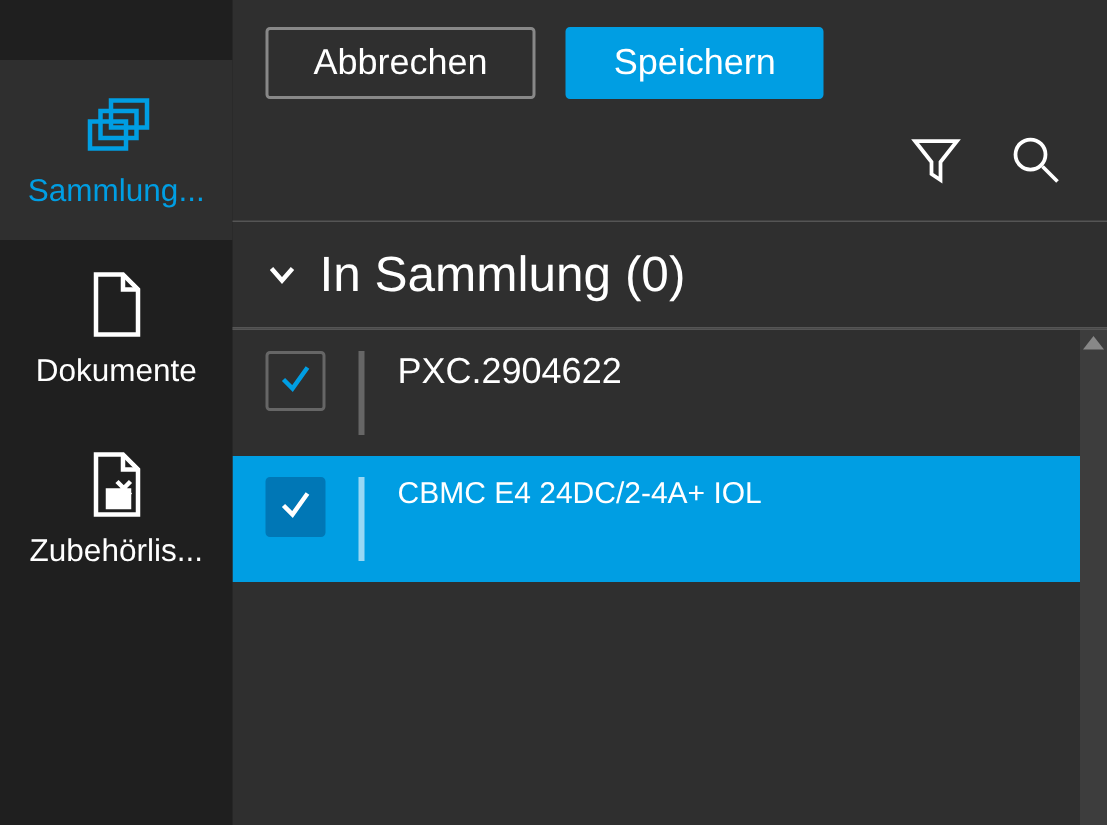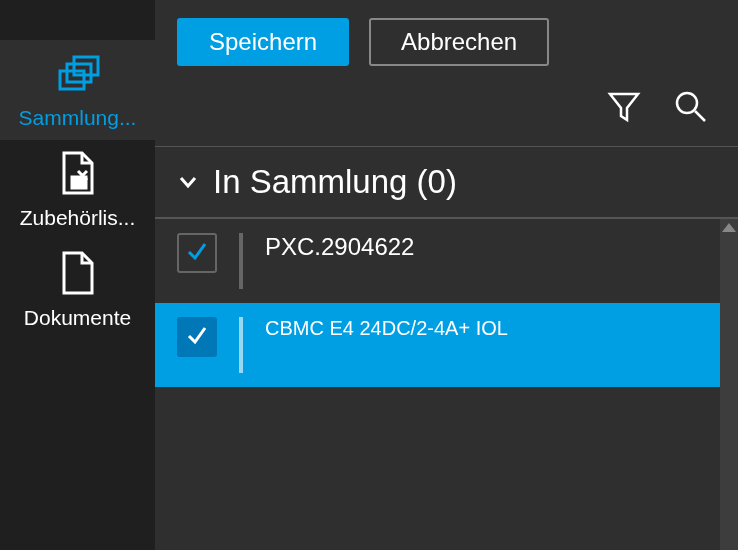--- a/index.html
+++ b/index.html
@@ -1,21 +1,21 @@
 <!DOCTYPE html>
 <html><head>
 <meta charset="utf-8">
 <style>
   * { margin:0; padding:0; box-sizing:border-box; font-family:"Segoe UI",Arial,sans-serif; }
   body { background:#1f1f1f; width:738px; height:550px; overflow:hidden; color:#fff; }
   .app { display:flex; width:100%; height:100%; }
 
   
   .sidebar { width:155px; background:#1f1f1f; display:flex; flex-direction:column; padding-top:40px; }
-  .nav-item { display:flex; flex-direction:column; align-items:center; justify-content:center; height:100px; gap:10px; cursor:pointer; }
+  .nav-item { display:flex; flex-direction:column; align-items:center; justify-content:center; height:120px; gap:10px; cursor:pointer; }
   .nav-item.active { background:#2f2f2f; color:#009ee3; }
   .nav-item.active svg { stroke:#009ee3; fill:none; }
   .nav-item:not(.active) svg { stroke:#fff; fill:none; }
   .nav-label { font-size:21px; text-align:center; }
   .nav-item:not(.active) .nav-label { color:#fff; }
   .nav-item.active   .nav-label { color:#009ee3; }
   .icon { width:50px; height:46px; display:flex; align-items:center; justify-content:center; }
 
   
   .main { flex:1; background:#2f2f2f; display:flex; flex-direction:column; }
@@ -67,44 +67,44 @@
         </svg>
       </span>
       <span class="nav-label">Sammlung...</span>
     </div>
 
     <div class="nav-item">
       <span class="icon">
         <svg viewBox="0 0 40 48" width="40" height="48" stroke-width="3">
           <path d="M6 4 H24 L34 14 V44 H6 Z"></path>
           <path d="M24 4 V14 H34"></path>
+        </svg>
+      </span>
+      <span class="nav-label">Dokumente</span>
+    </div>
+
+    <div class="nav-item">
+      <span class="icon">
+        <svg viewBox="0 0 40 48" width="40" height="48" stroke-width="3">
+          <path d="M6 4 H24 L34 14 V44 H6 Z"></path>
+          <path d="M24 4 V14 H34"></path>
           <path d="M20 22 L29 31 M29 22 L20 31" stroke-width="3" fill="#fff" stroke="#fff"></path>
           <rect x="14" y="28" width="14" height="11" fill="#fff" stroke="#fff"></rect>
         </svg>
       </span>
       <span class="nav-label">Zubehörlis...</span>
     </div>
 
-    <div class="nav-item">
-      <span class="icon">
-        <svg viewBox="0 0 40 48" width="40" height="48" stroke-width="3">
-          <path d="M6 4 H24 L34 14 V44 H6 Z"></path>
-          <path d="M24 4 V14 H34"></path>
-        </svg>
-      </span>
-      <span class="nav-label">Dokumente</span>
-    </div>
-
   </div>
 
   <div class="main">
 
     <div class="toolbar">
+      <button class="btn btn-secondary">Abbrechen</button>
       <button class="btn btn-primary">Speichern</button>
-      <button class="btn btn-secondary">Abbrechen</button>
     </div>
 
     <div class="filter-row">
       <span>
         <svg class="tool-icon" viewBox="0 0 36 36" stroke-width="2.5">
           <path d="M4 6 H32 L21 20 V32 L15 28 V20 Z"></path>
         </svg>
       </span>
       <span>
         <svg class="tool-icon" viewBox="0 0 36 36" stroke-width="2.5">

